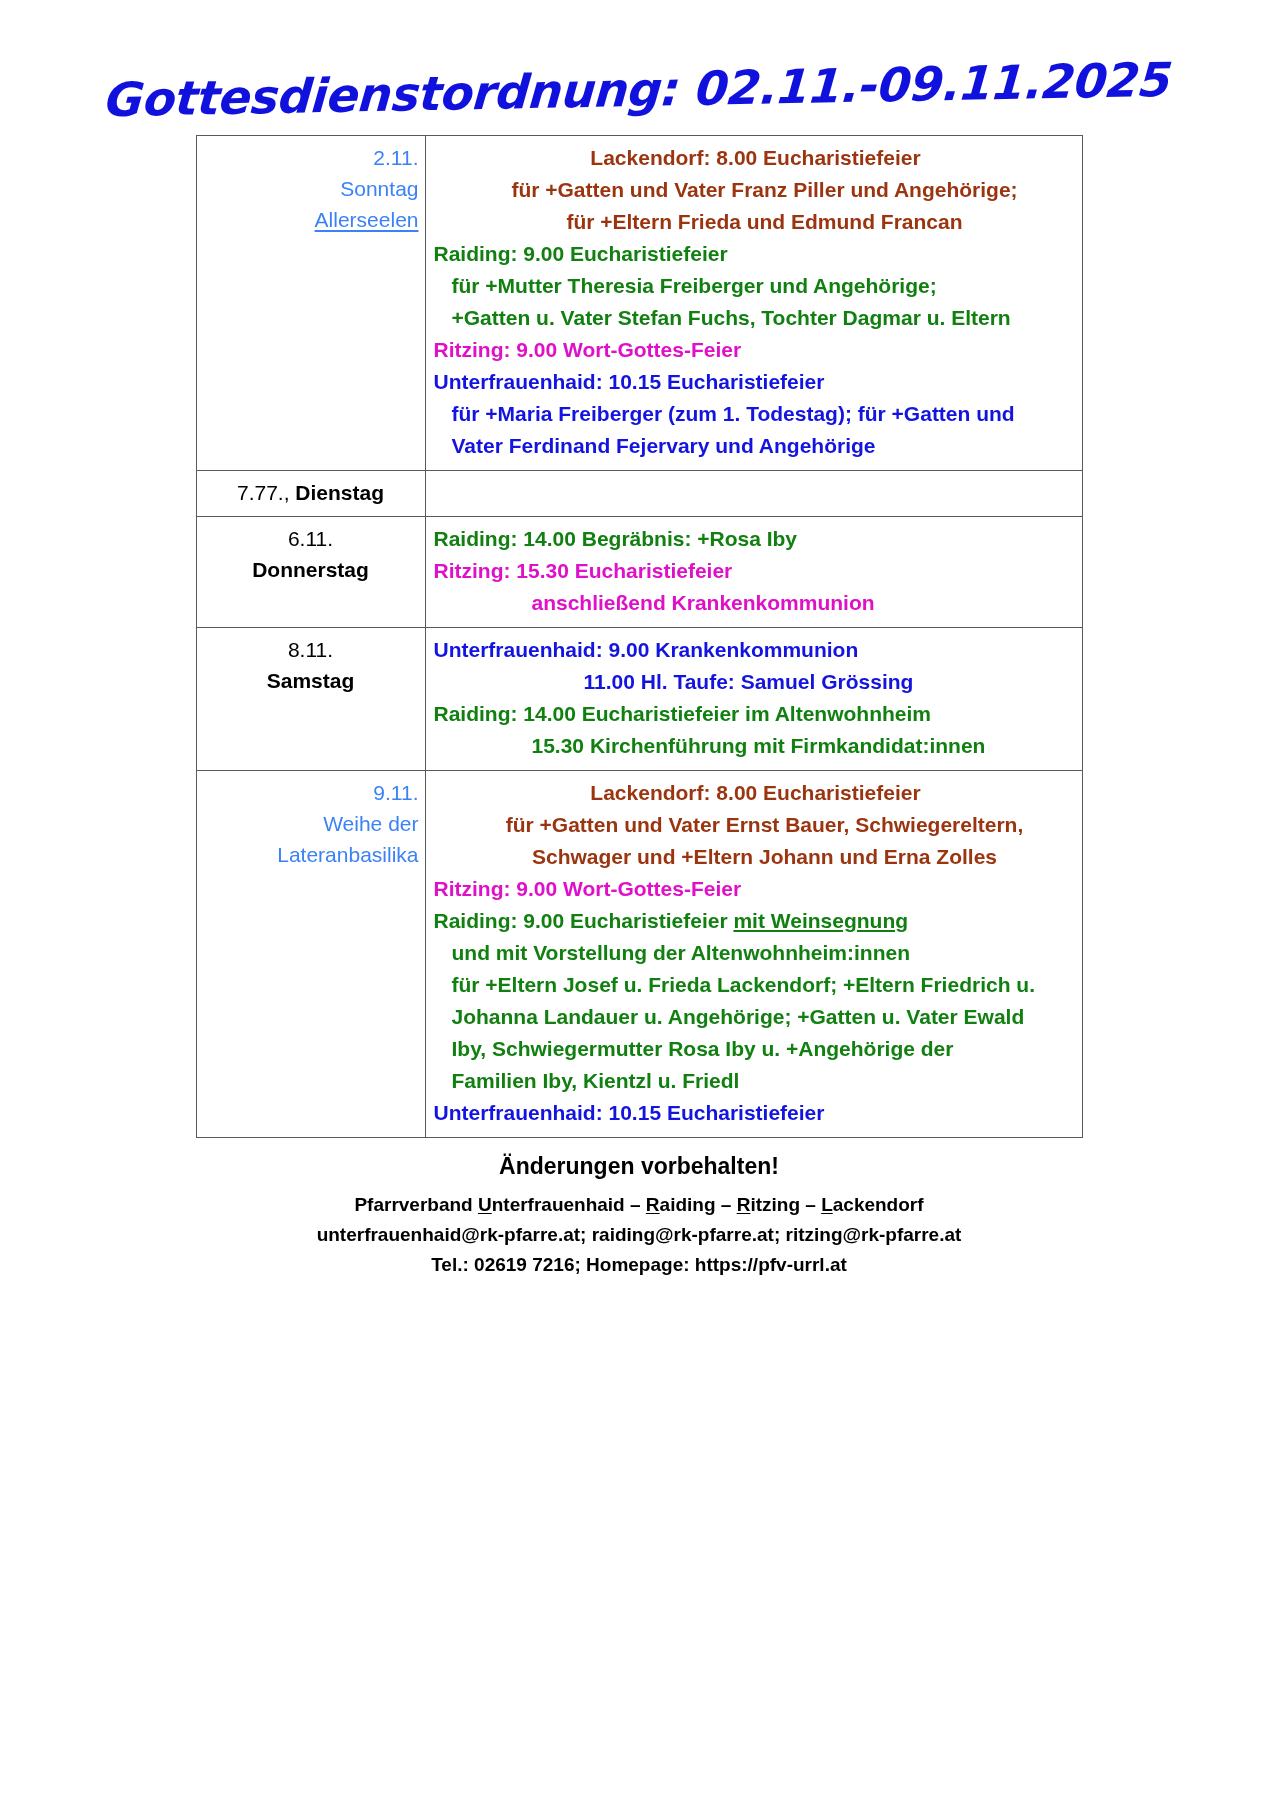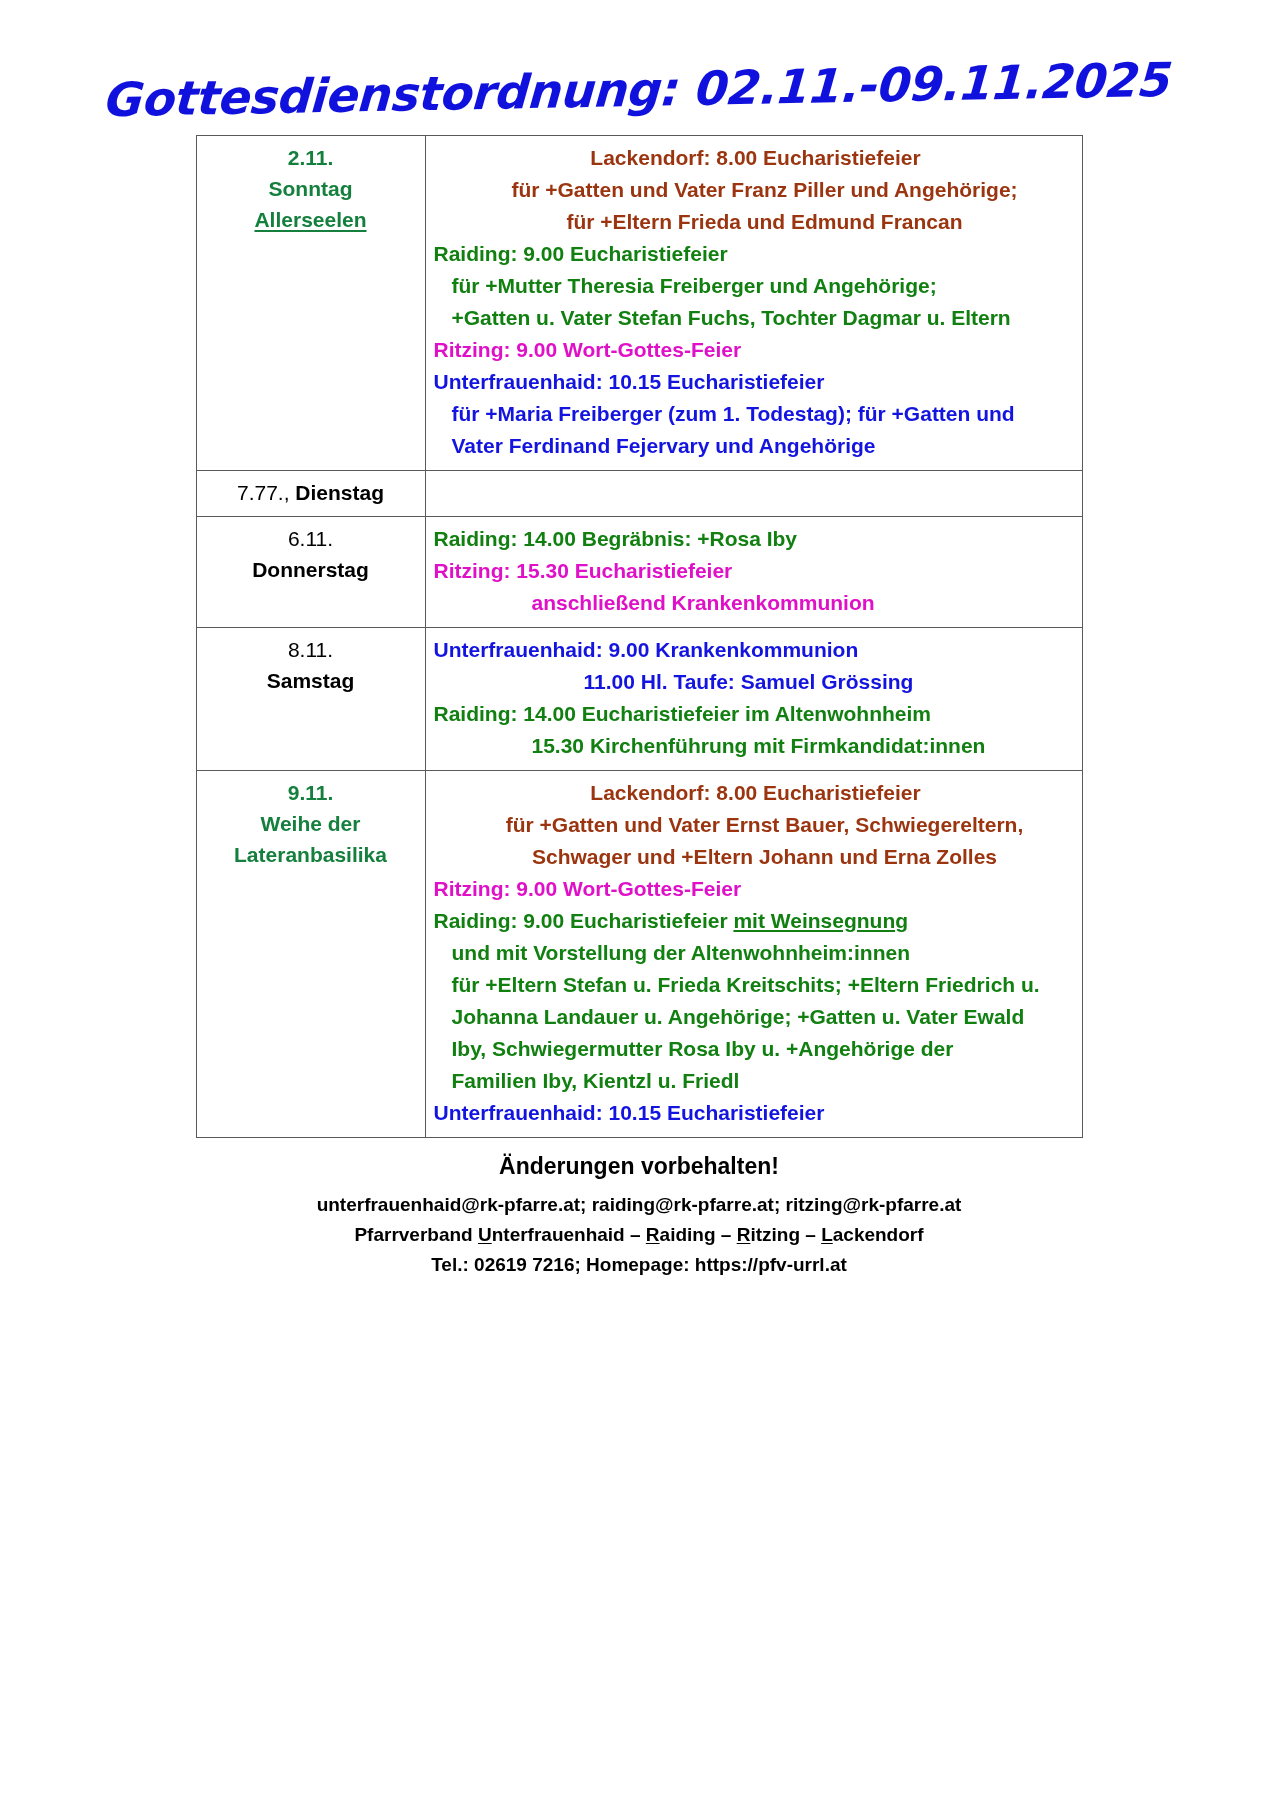--- a/index.html
+++ b/index.html
@@ -64,21 +64,21 @@
     padding: 6px 4px 8px 8px;
   }
 
   .day-line {
     font-size: 21px;
     line-height: 31px;
     white-space: nowrap;
   }
   .day-line.bold { font-weight: 700; }
   .day-line.plain { font-weight: 400; }
-  .day-line.red { color: #15803d; font-weight: 700; }
+  .day-line.red { color: #3b82f6; font-weight: 400; text-align: right; }
   .day-line.red.u { text-decoration: underline; text-underline-offset: 3px; }
   .day-inline .d-num { font-weight: 400; }
   .day-inline .d-wd { font-weight: 700; }
 
   .ev-line {
     font-size: 21px;
     line-height: 32px;
     font-weight: 700;
     white-space: nowrap;
   }
@@ -179,32 +179,32 @@
             <div class="day-line red">Weihe der</div>
             <div class="day-line red">Lateranbasilika</div>
           </td>
           <td class="events-cell">
             <div class="ev-line c-lackendorf"><span>Lackendorf: 8.00 Eucharistiefeier</span></div>
             <div class="ev-line c-lackendorf indent1"><span>für +Gatten und Vater Ernst Bauer, Schwiegereltern,</span></div>
             <div class="ev-line c-lackendorf indent1"><span>Schwager und +Eltern Johann und Erna Zolles</span></div>
             <div class="ev-line c-ritzing"><span>Ritzing: 9.00 Wort-Gottes-Feier</span></div>
             <div class="ev-line c-raiding"><span>Raiding: 9.00 Eucharistiefeier </span><span class="u">mit Weinsegnung</span></div>
             <div class="ev-line c-raiding indent1"><span>und mit Vorstellung der Altenwohnheim:innen</span></div>
-            <div class="ev-line c-raiding indent1"><span>für +Eltern Stefan u. Frieda Kreitschits; +Eltern Friedrich u.</span></div>
+            <div class="ev-line c-raiding indent1"><span>für +Eltern Josef u. Frieda Lackendorf; +Eltern Friedrich u.</span></div>
             <div class="ev-line c-raiding indent1"><span>Johanna Landauer u. Angehörige; +Gatten u. Vater Ewald</span></div>
             <div class="ev-line c-raiding indent1"><span>Iby, Schwiegermutter Rosa Iby u. +Angehörige der</span></div>
             <div class="ev-line c-raiding indent1"><span>Familien Iby, Kientzl u. Friedl</span></div>
             <div class="ev-line c-unterfrauenhaid"><span>Unterfrauenhaid: 10.15 Eucharistiefeier</span></div>
           </td>
         </tr>
       </tbody>
   </table>
 
   <div class="footer">
     <div class="foot-head">Änderungen vorbehalten!</div>
-    <div class="foot-line">unterfrauenhaid@rk-pfarre.at; raiding@rk-pfarre.at; ritzing@rk-pfarre.at</div>
     <div class="foot-line">
       <span id="assoc-slot">Pfarrverband <span class="u">U</span>nterfrauenhaid – <span class="u">R</span>aiding – <span class="u">R</span>itzing – <span class="u">L</span>ackendorf</span>
     </div>
+    <div class="foot-line">unterfrauenhaid@rk-pfarre.at; raiding@rk-pfarre.at; ritzing@rk-pfarre.at</div>
     <div class="foot-line">Tel.: 02619 7216; Homepage: https://pfv-urrl.at</div>
   </div>
 
 </div>
 
 </body></html>

